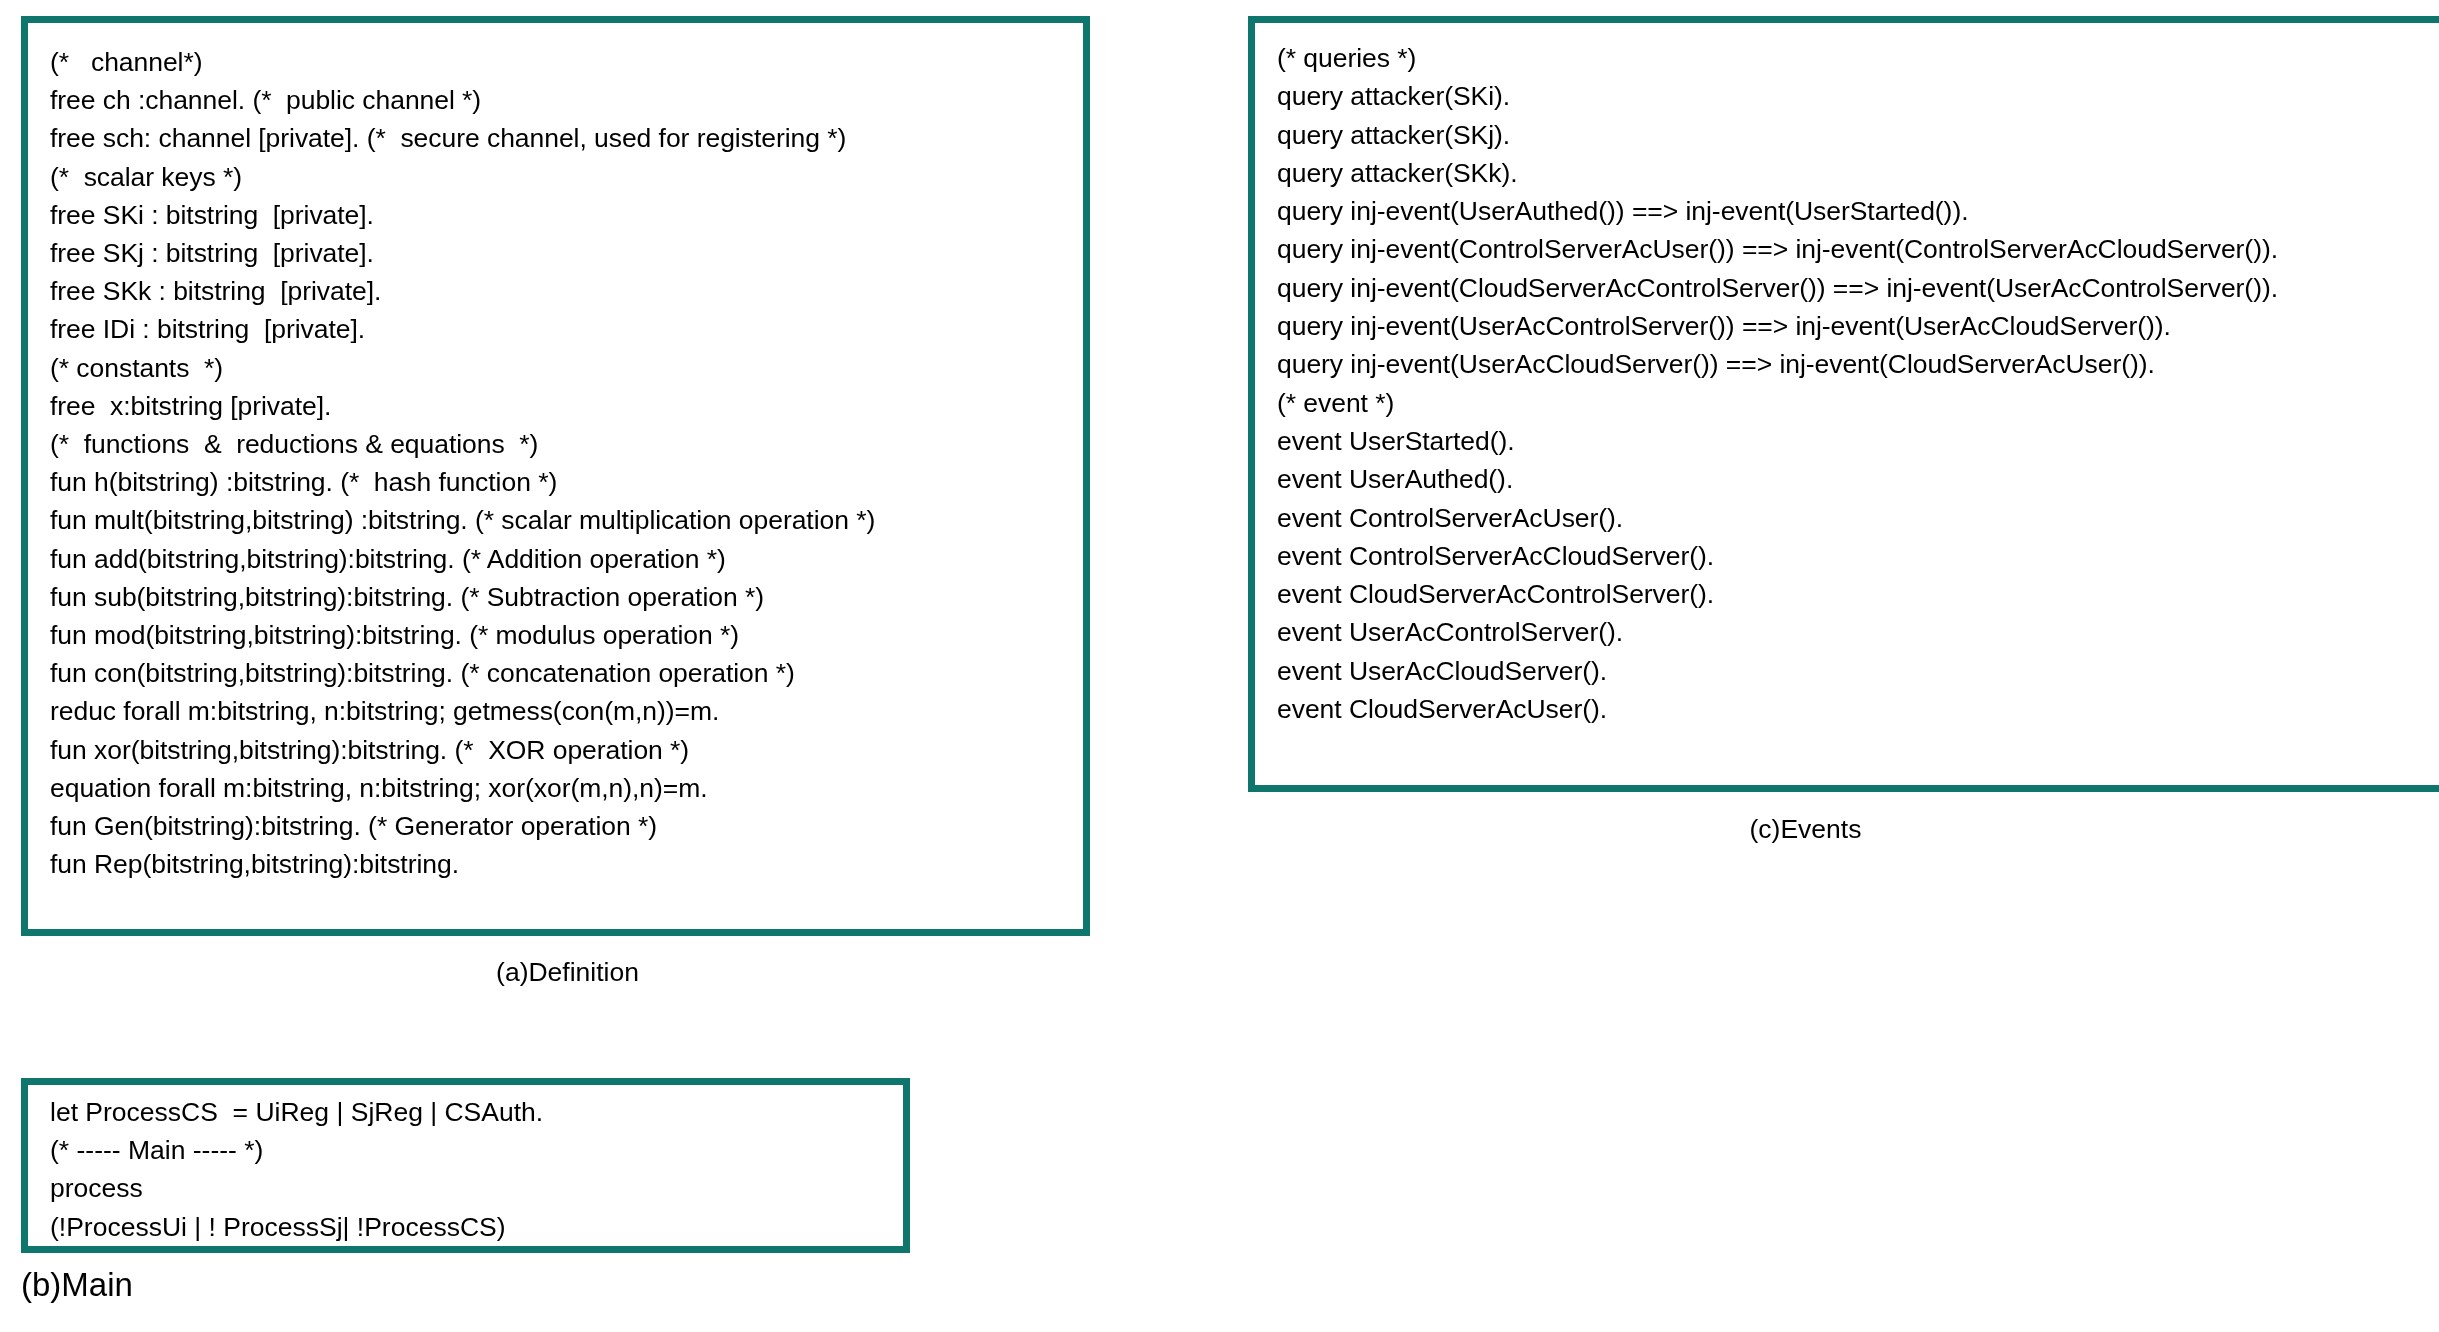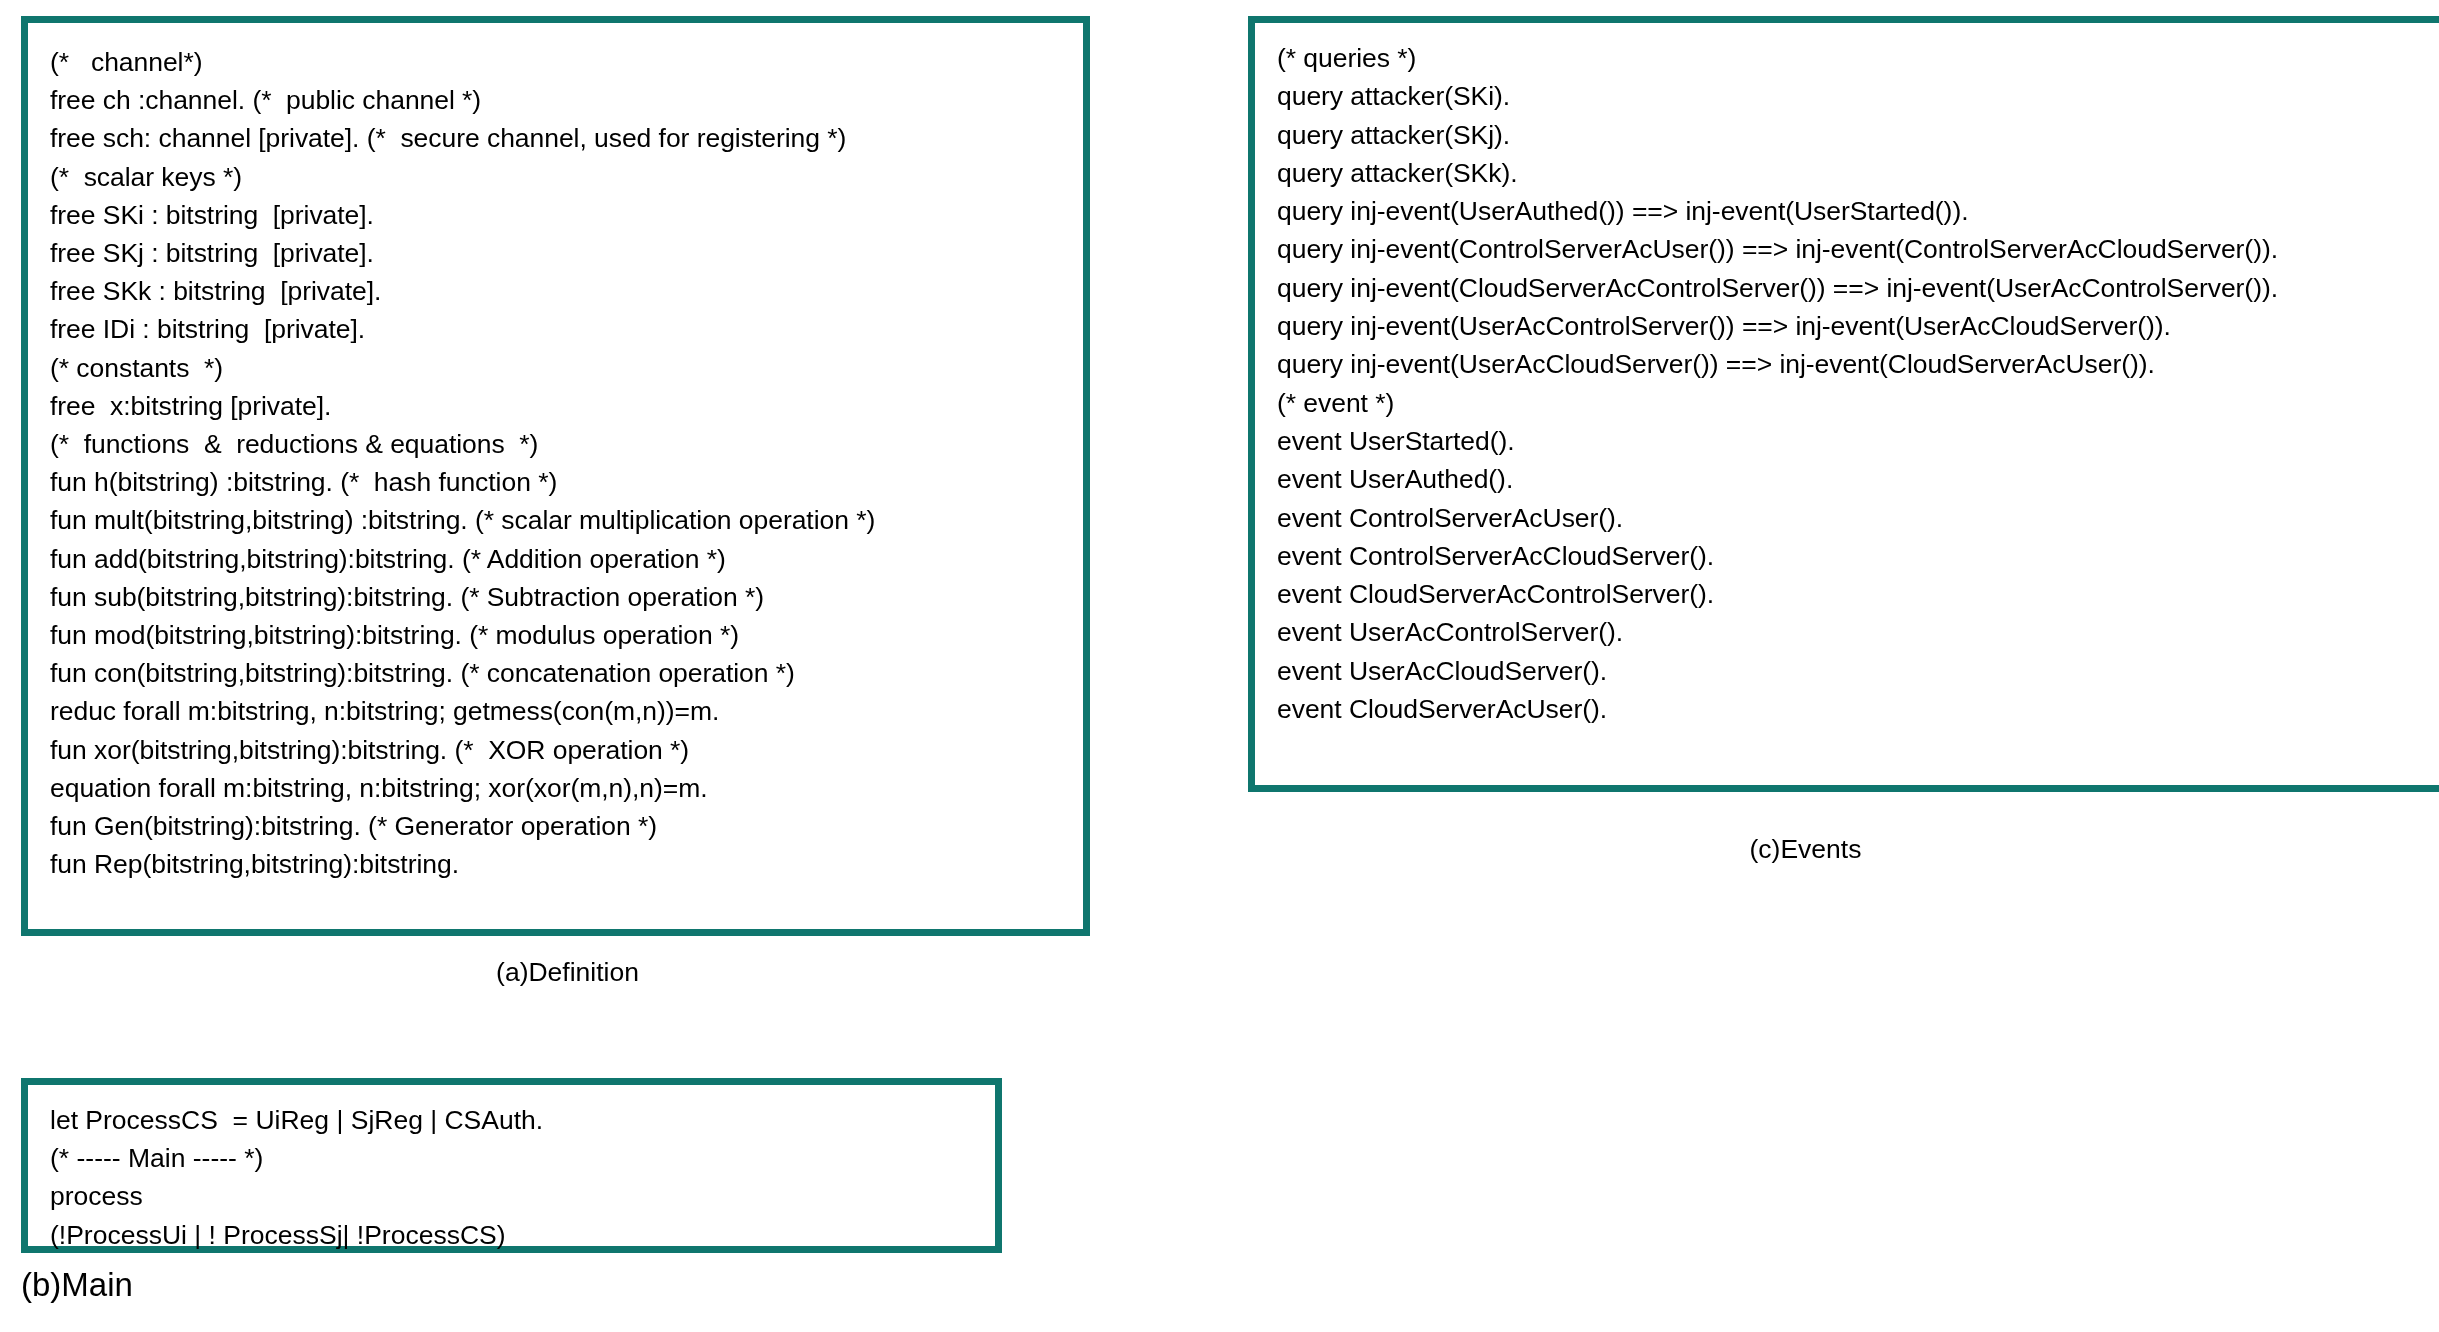--- a/index.html
+++ b/index.html
@@ -52,23 +52,23 @@
     width: 1069px;
     text-align: center;
     font-size: 26.5px;
     line-height: 34px;
   }
 
   
   #panel-main {
     left: 21px;
     top: 1078px;
-    width: 981px;
+    width: 889px;
     height: 175px;
-    padding: 16px 0 0 22px;
+    padding: 8px 0 0 22px;
   }
   #panel-main .code-line {
     font-size: 26.5px;
     line-height: 38.2px;
   }
   #caption-b {
     position: absolute;
     left: 21px;
     top: 1268px;
     width: 1069px;
@@ -86,21 +86,21 @@
     padding: 16px 0 0 22px;
   }
   #panel-events .code-line {
     font-size: 26.5px;
     line-height: 38.3px;
     letter-spacing: -0.05px;
   }
   #caption-c {
     position: absolute;
     left: 1192px;
-    top: 832px;
+    top: 812px;
     width: 1227px;
     text-align: center;
     font-size: 26.5px;
     line-height: 34px;
   }
 </style>
 </head>
 <body>
 
 <div class="panel" id="panel-definition">

